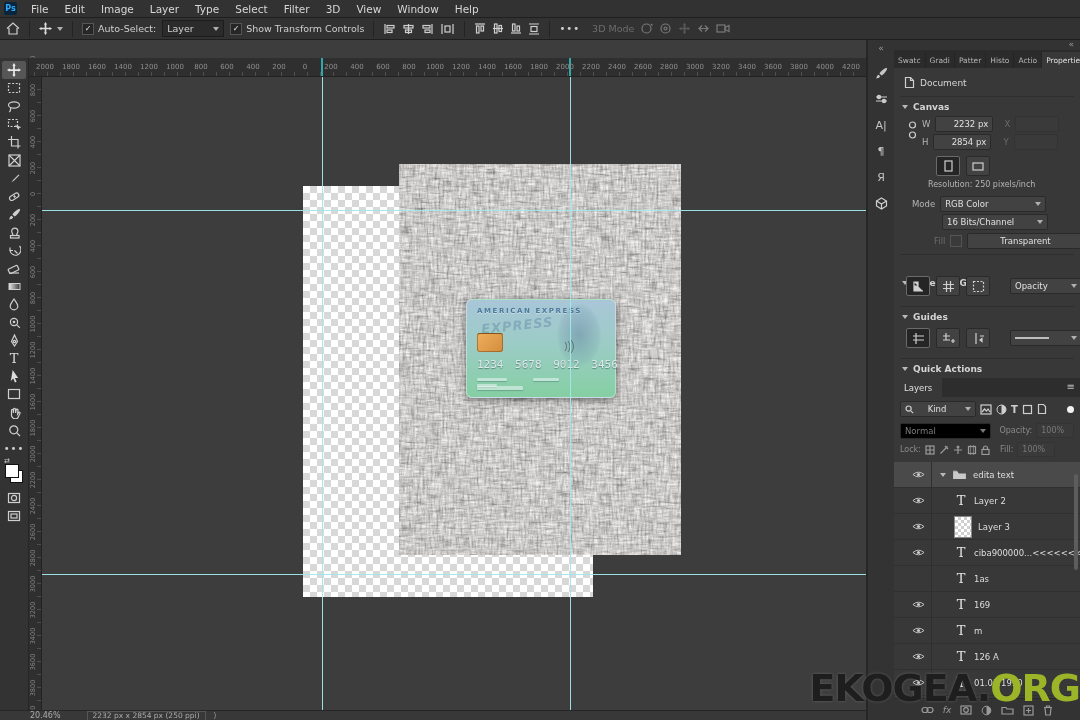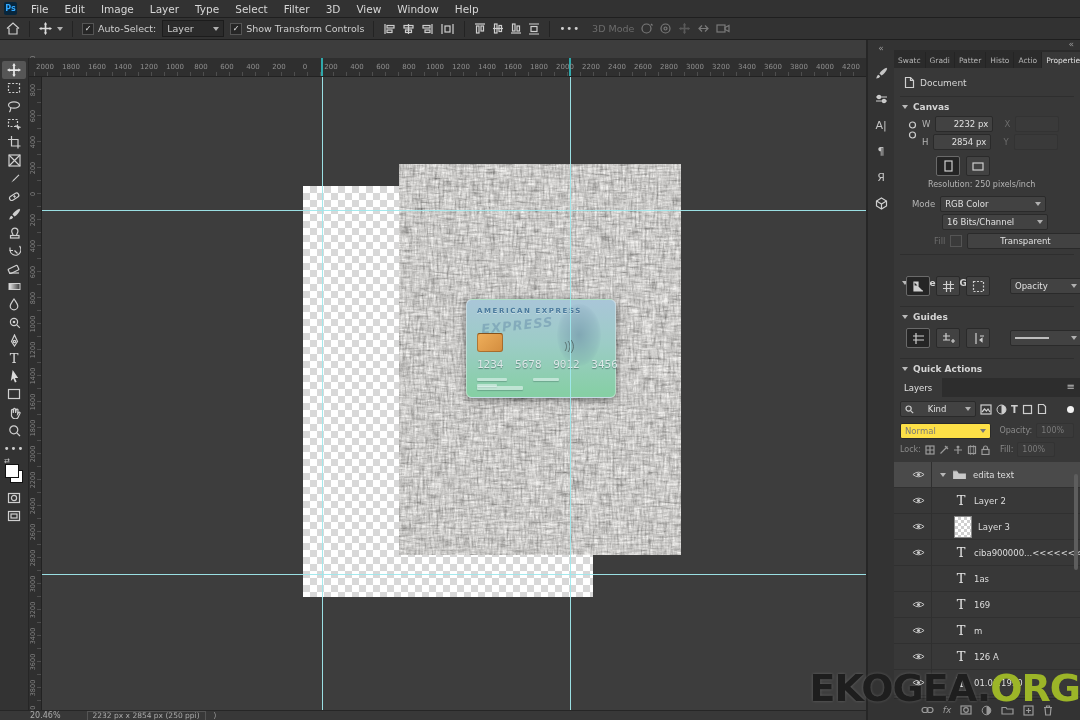--- a/index.html
+++ b/index.html
@@ -706,21 +706,21 @@
             </svg>
           </span>
         <span class="ico">
             <svg class="s" width="10" height="12">
               <path d="M1.5 1.5h5l2 2v7h-7z"></path>
             </svg>
           </span>
         <span style="width:7px;height:7px;border-radius:50%;background:#f2f2f2;margin-left:auto;"></span>
       </div>
       <div class="lrow2" style="top:44px;height:17px;">
-        <span class="pselect" style="width:88px;background:#fde047;color:#7a7a7a;">
+        <span class="pselect" style="width:88px;background:#000000;color:#7a7a7a;">
             <span>Normal</span>
             <i class="caret" style="border-top-color:#777;"></i>
           </span>
         <span class="muted" style="margin-left:4px;font-size:8px;">Opacity:</span>
         <span class="mfield" style="width:30px;">100%</span>
       </div>
       <div class="lrow2" style="top:63px;height:17px;">
         <span class="muted" style="font-size:8px;">Lock:</span>
         <span class="lockico">
             <svg class="s" width="10" height="10" style="stroke:#9a9a9a">

